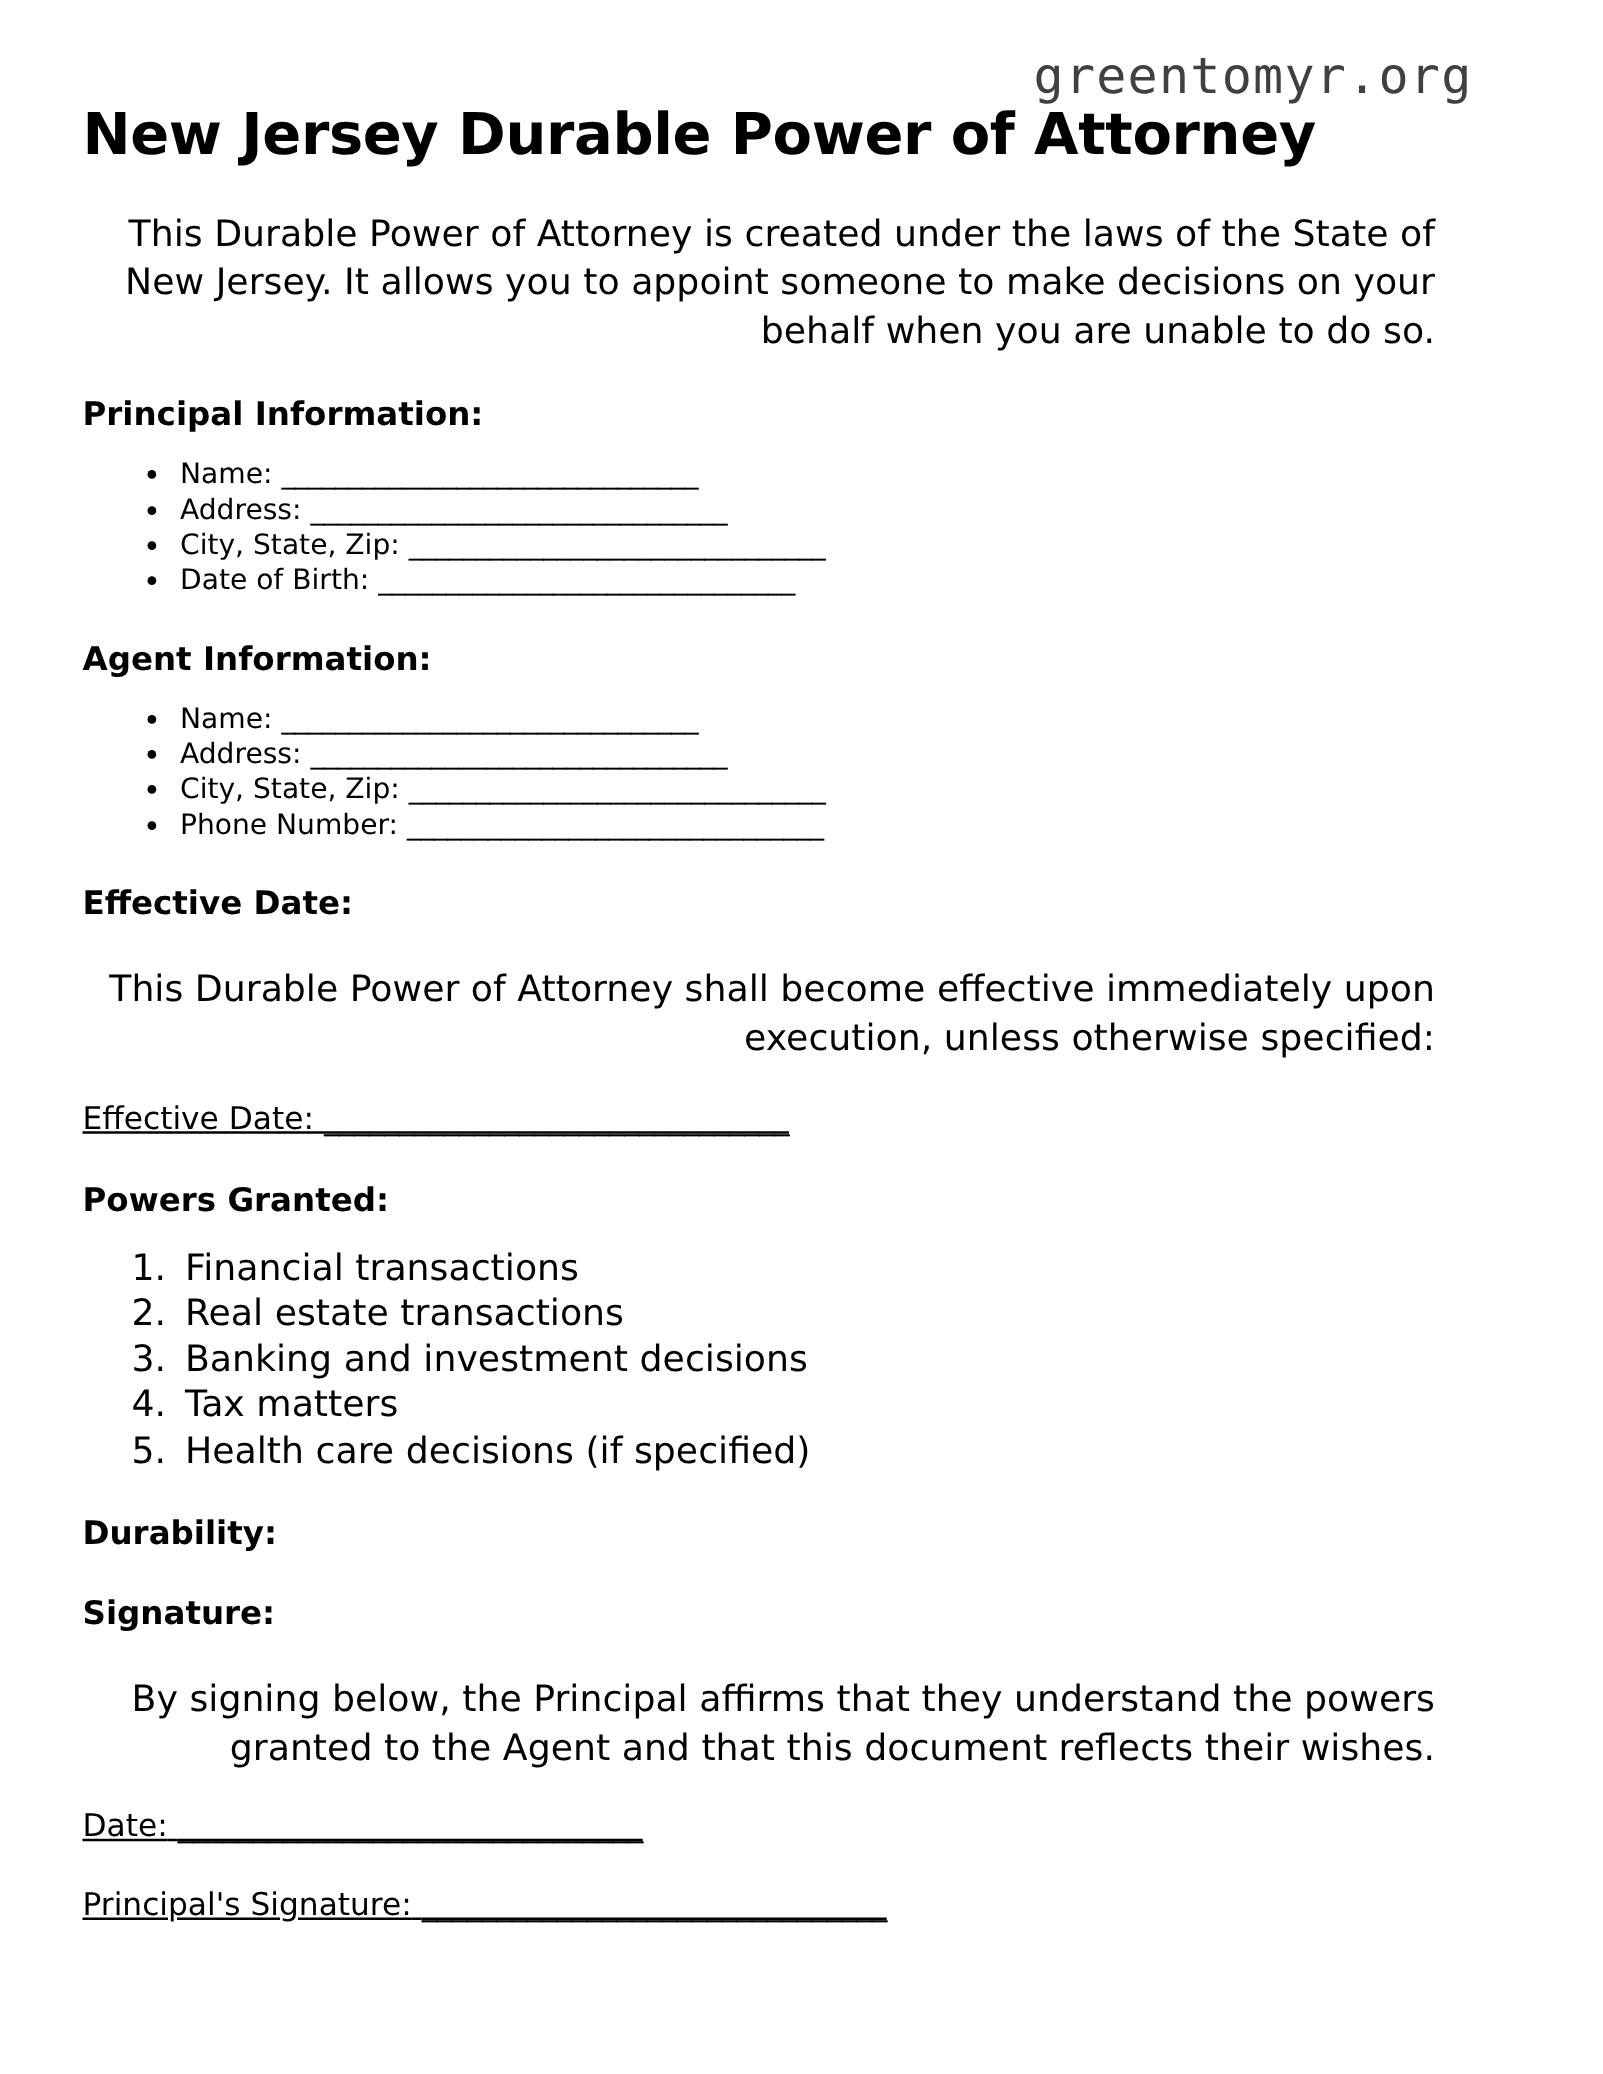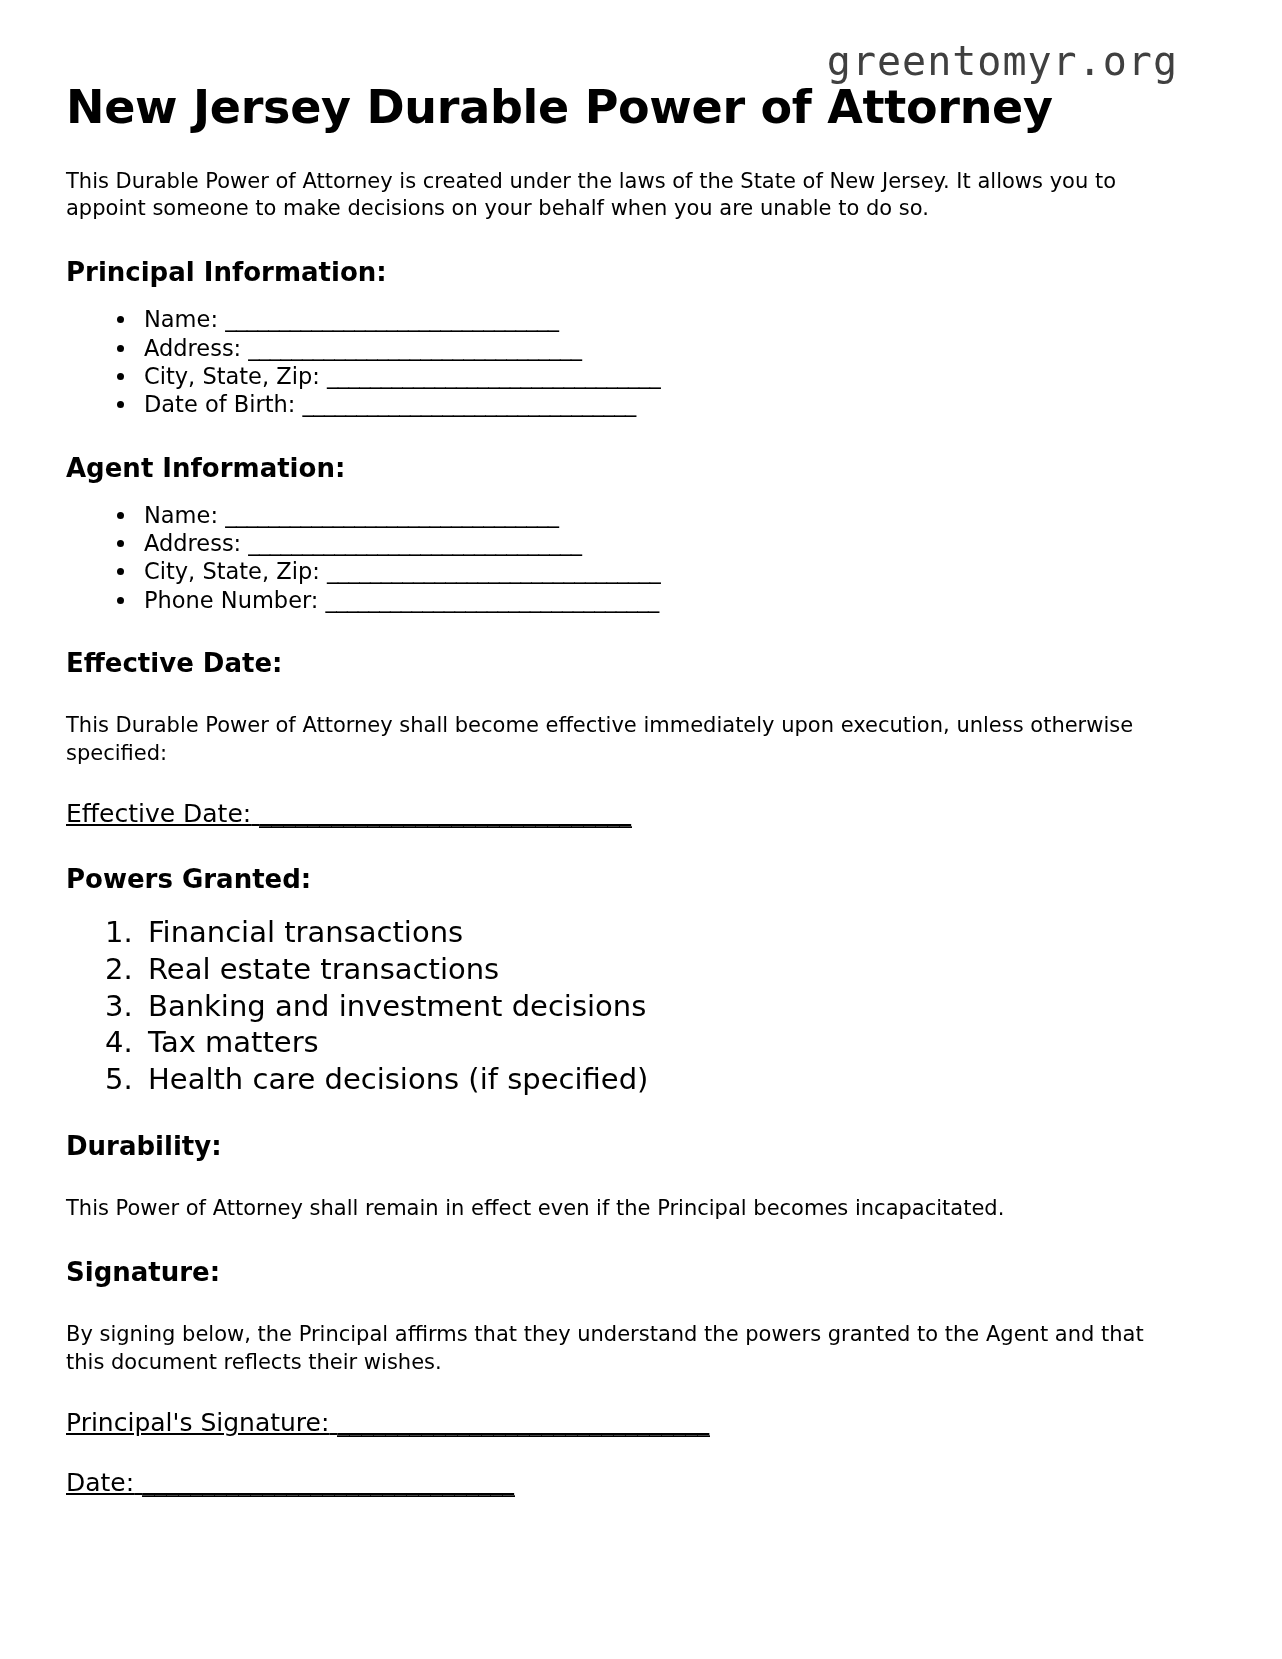--- a/index.html
+++ b/index.html
@@ -35,25 +35,26 @@
   }
   .doc-title {
     font-size: 46px;
     font-weight: bold;
     line-height: 1.12;
     margin: 0;
     padding-top: 82px;
     letter-spacing: -0.3px;
   }
   p.body-text {
-    font-size: 21px;
+    font-size: 29px;
     line-height: 1.33;
     margin: 0;
     padding-top: 34px;
     max-width: 1082px;
+    text-align: right;
   }
   .section-heading {
     font-size: 26px;
     font-weight: bold;
     margin: 0;
     padding-top: 34px;
   }
   ul.bullet-list {
     margin: 0;
     padding-top: 18px;
@@ -134,24 +135,23 @@
   <ol class="numbered-list">
     <li>Financial transactions</li>
     <li>Real estate transactions</li>
     <li>Banking and investment decisions</li>
     <li>Tax matters</li>
     <li>Health care decisions (if specified)</li>
   </ol>
 
   <div class="section-heading">Durability:</div>
 
-  <p class="body-text">This Power of Attorney shall remain in effect even if the Principal becomes incapacitated.</p>
 
   <div class="section-heading">Signature:</div>
 
   <p class="body-text">By signing below, the Principal affirms that they understand the powers granted to the Agent and that this document reflects their wishes.</p>
 
+  <p class="field-line tight-top"><span>Date:</span> <span class="blank">_______________________________</span></p>
+
   <p class="field-line"><span>Principal's Signature:</span> <span class="blank">_______________________________</span></p>
-
-  <p class="field-line tight-top"><span>Date:</span> <span class="blank">_______________________________</span></p>
 
 
 </div>
 
 </body></html>

